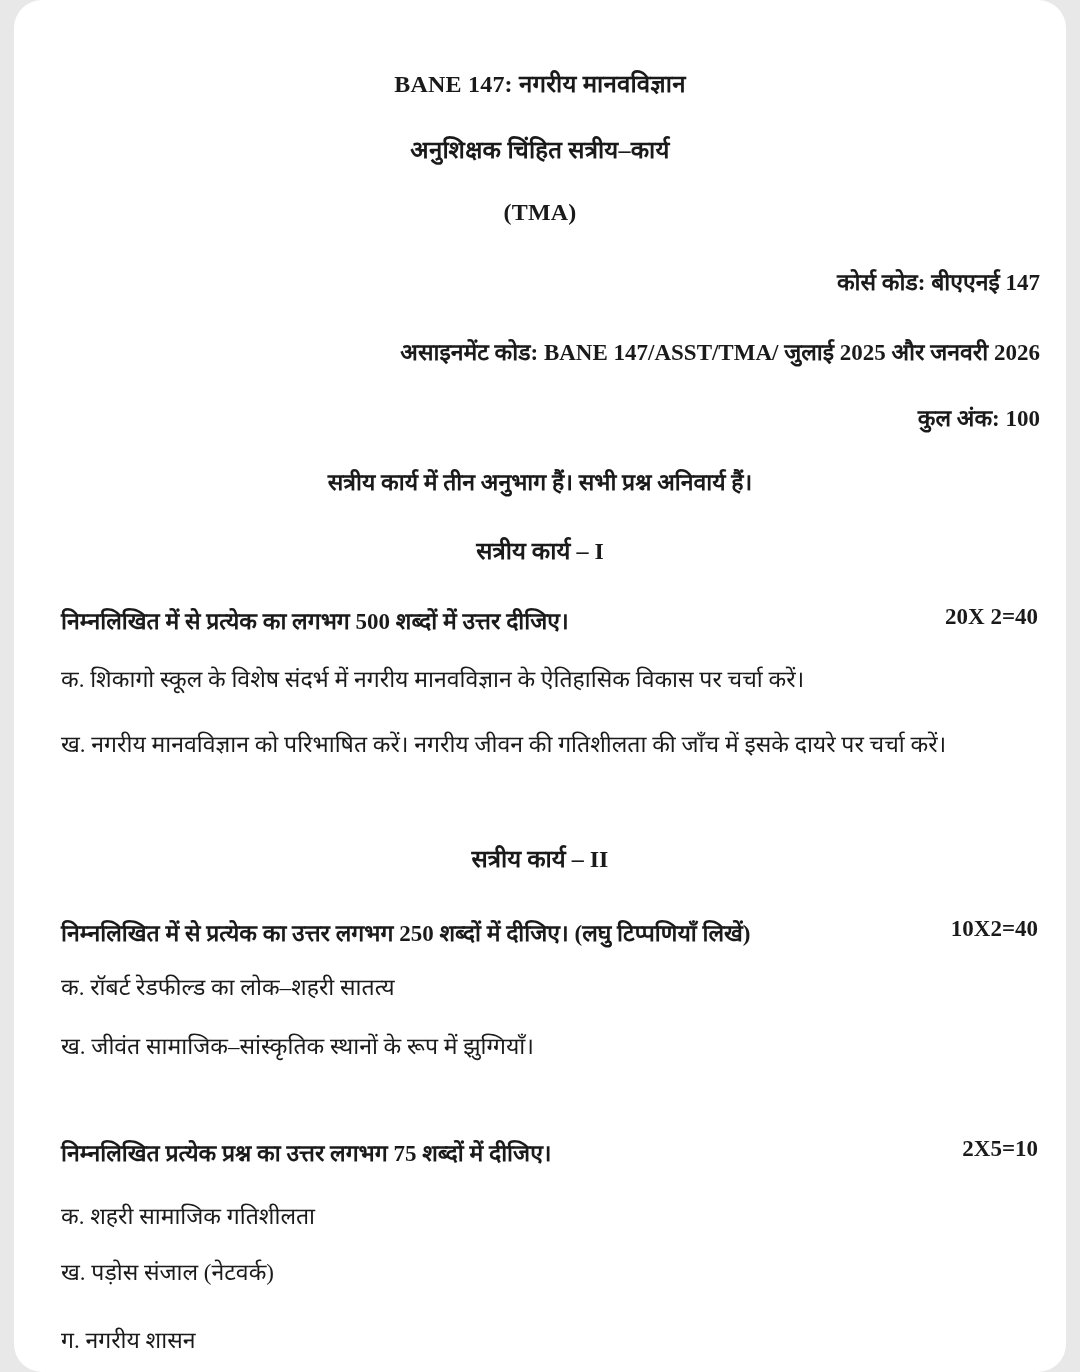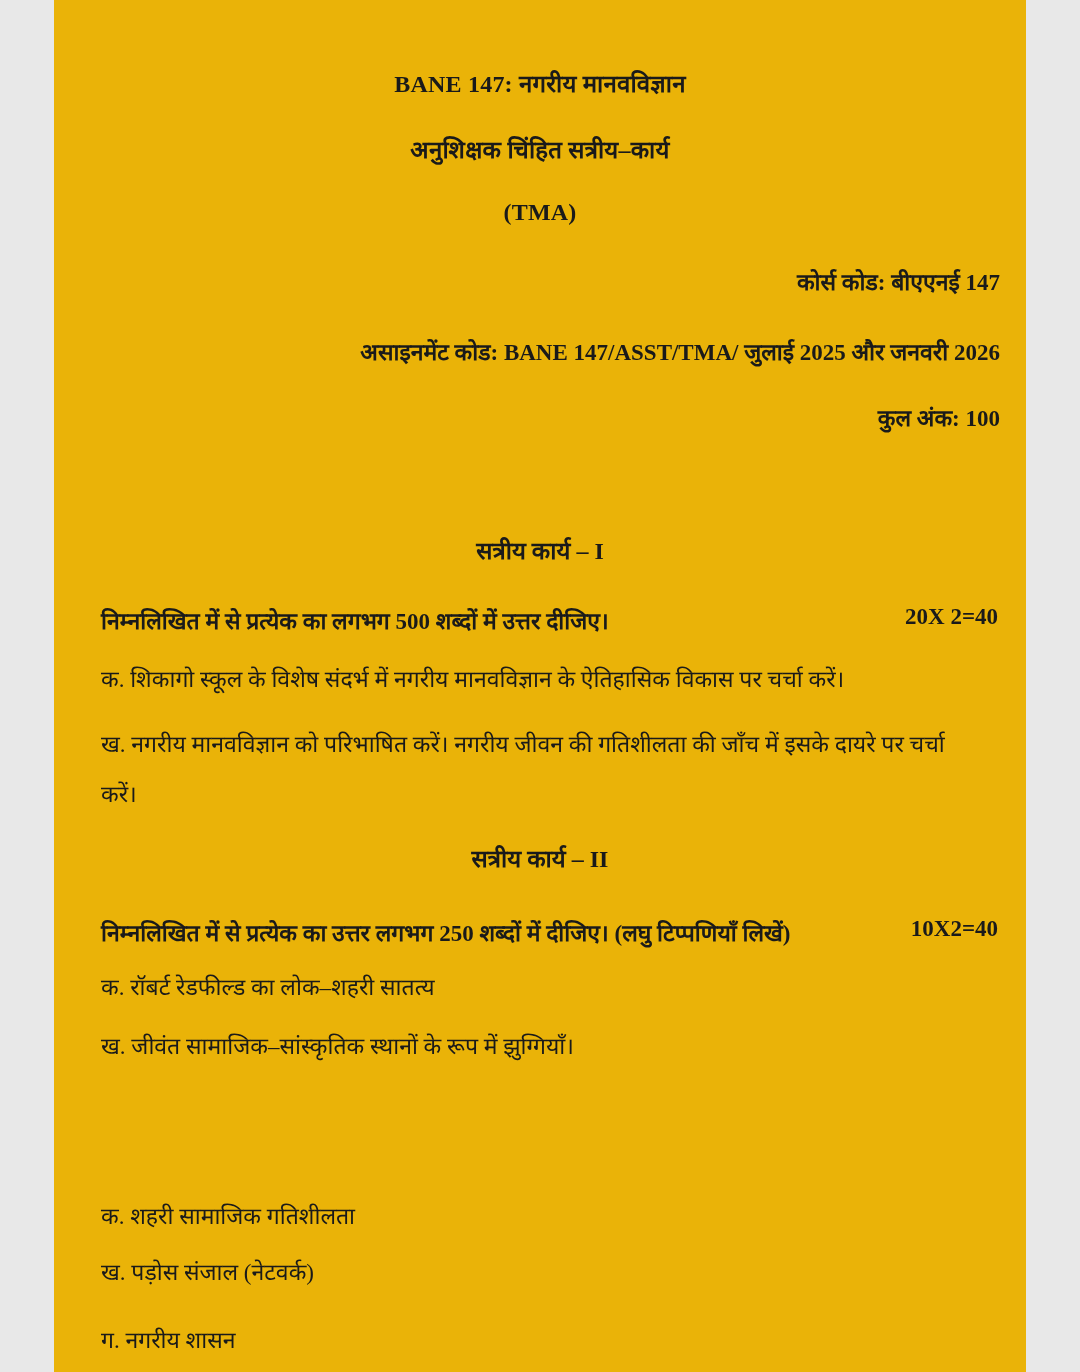--- a/index.html
+++ b/index.html
@@ -1,26 +1,27 @@
 <!DOCTYPE html>
 <html><head>
 <meta charset="utf-8">
 <style>
   * { margin: 0; padding: 0; box-sizing: border-box; }
   html, body { background: #e8e8e8; }
   .page {
     position: relative;
-    width: 972px;
+    width: 1052px;
     height: 1372px;
     margin: 0 auto;
-    background: #eab308;
+    background: #ffffff;
     color: #1a1a1a;
     font-family: "Liberation Serif", "DejaVu Serif", serif;
     font-size: 23px;
     overflow: hidden;
+    border-radius: 28px;
   }
   .abs { position: absolute; }
   .center { left: 0; right: 0; text-align: center; }
   .right { right: 26px; text-align: right; }
   .bold { font-weight: bold; }
   .title { font-size: 24px; letter-spacing: 0.2px; }
   .instruction-row {
     left: 47px;
     right: 28px;
     display: flex;
@@ -48,20 +49,21 @@
   <div class="abs center bold title" style="top:132px">अनुशिक्षक चिंहित सत्रीय–कार्य</div>
 
   <div class="abs center bold title" style="top:199px">(TMA)</div>
 
   <div class="abs right bold" style="top:265px">कोर्स कोड: बीएएनई 147</div>
 
   <div class="abs right bold" style="top:335px">असाइनमेंट कोड: BANE 147/ASST/TMA/ जुलाई 2025 और जनवरी 2026</div>
 
   <div class="abs right bold" style="top:401px">कुल अंक: 100</div>
 
+  <div class="abs center bold" style="top:465px">सत्रीय कार्य में तीन अनुभाग हैं। सभी प्रश्न अनिवार्य हैं।</div>
 
   <div class="abs center bold heading" style="top:533px">सत्रीय कार्य – I</div>
 
   <div class="abs instruction-row" style="top:604px">
     <span class="bold instruction-text">निम्नलिखित में से प्रत्येक का लगभग 500 शब्दों में उत्तर दीजिए।</span>
     <span class="marks">20X 2=40</span>
   </div>
 
   <div class="abs question" style="top:655px">क. शिकागो स्कूल के विशेष संदर्भ में नगरीय मानवविज्ञान के ऐतिहासिक विकास पर चर्चा करें।</div>
 
@@ -71,20 +73,24 @@
 
   <div class="abs instruction-row" style="top:916px">
     <span class="bold instruction-text">निम्नलिखित में से प्रत्येक का उत्तर लगभग 250 शब्दों में दीजिए। (लघु टिप्पणियाँ लिखें)</span>
     <span class="marks">10X2=40</span>
   </div>
 
   <div class="abs question" style="top:963px">क. रॉबर्ट रेडफील्ड का लोक–शहरी सातत्य</div>
 
   <div class="abs question" style="top:1022px">ख. जीवंत सामाजिक–सांस्कृतिक स्थानों के रूप में झुग्गियाँ।</div>
 
+  <div class="abs instruction-row" style="top:1136px">
+    <span class="bold instruction-text">निम्नलिखित प्रत्येक प्रश्न का उत्तर लगभग 75 शब्दों में दीजिए।</span>
+    <span class="marks">2X5=10</span>
+  </div>
 
   <div class="abs question" style="top:1192px">क. शहरी सामाजिक गतिशीलता</div>
 
   <div class="abs question" style="top:1248px">ख. पड़ोस संजाल (नेटवर्क)</div>
 
   <div class="abs question" style="top:1316px">ग. नगरीय शासन</div>
 
 </div>
 
 </body></html>

